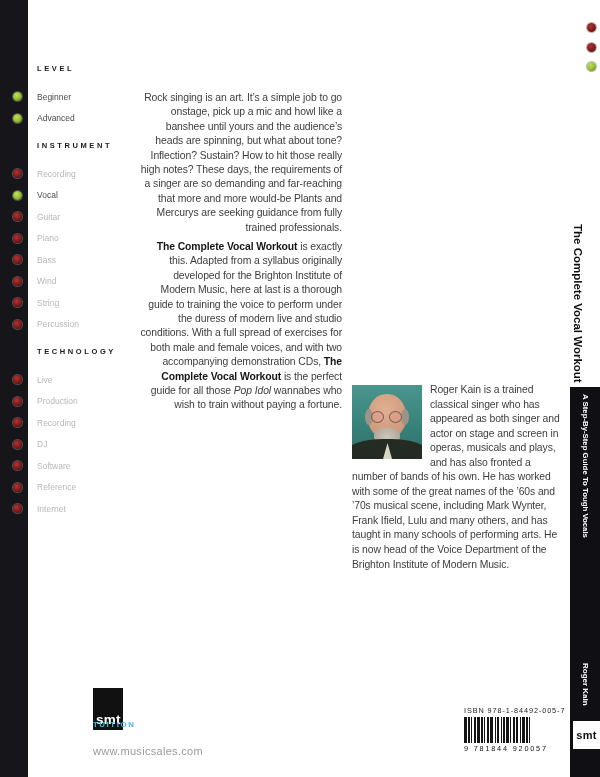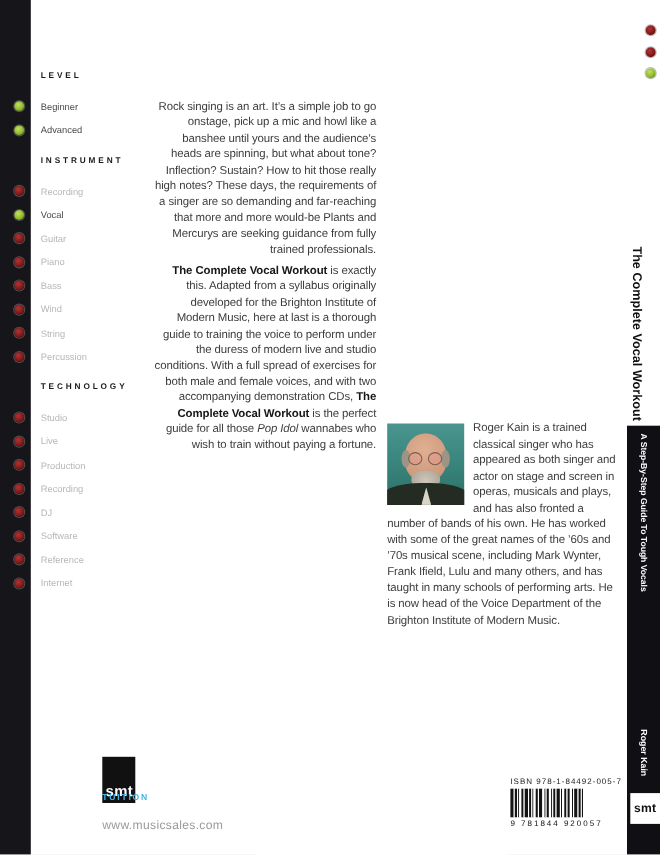--- a/index.html
+++ b/index.html
@@ -130,24 +130,20 @@
         </div>
         <div class="nav-row">
           <span class="dot dot-red"></span>
           <span class="nav-label">Percussion</span>
         </div>
       </div>
       <div class="nav-section">
         <div class="nav-heading">TECHNOLOGY</div>
         <div class="nav-row">
           <span class="dot dot-red"></span>
-          <span class="nav-label">Studio</span>
-        </div>
-        <div class="nav-row">
-          <span class="dot dot-red"></span>
           <span class="nav-label">Live</span>
         </div>
         <div class="nav-row">
           <span class="dot dot-red"></span>
           <span class="nav-label">Production</span>
         </div>
         <div class="nav-row">
           <span class="dot dot-red"></span>
           <span class="nav-label">Recording</span>
         </div>

